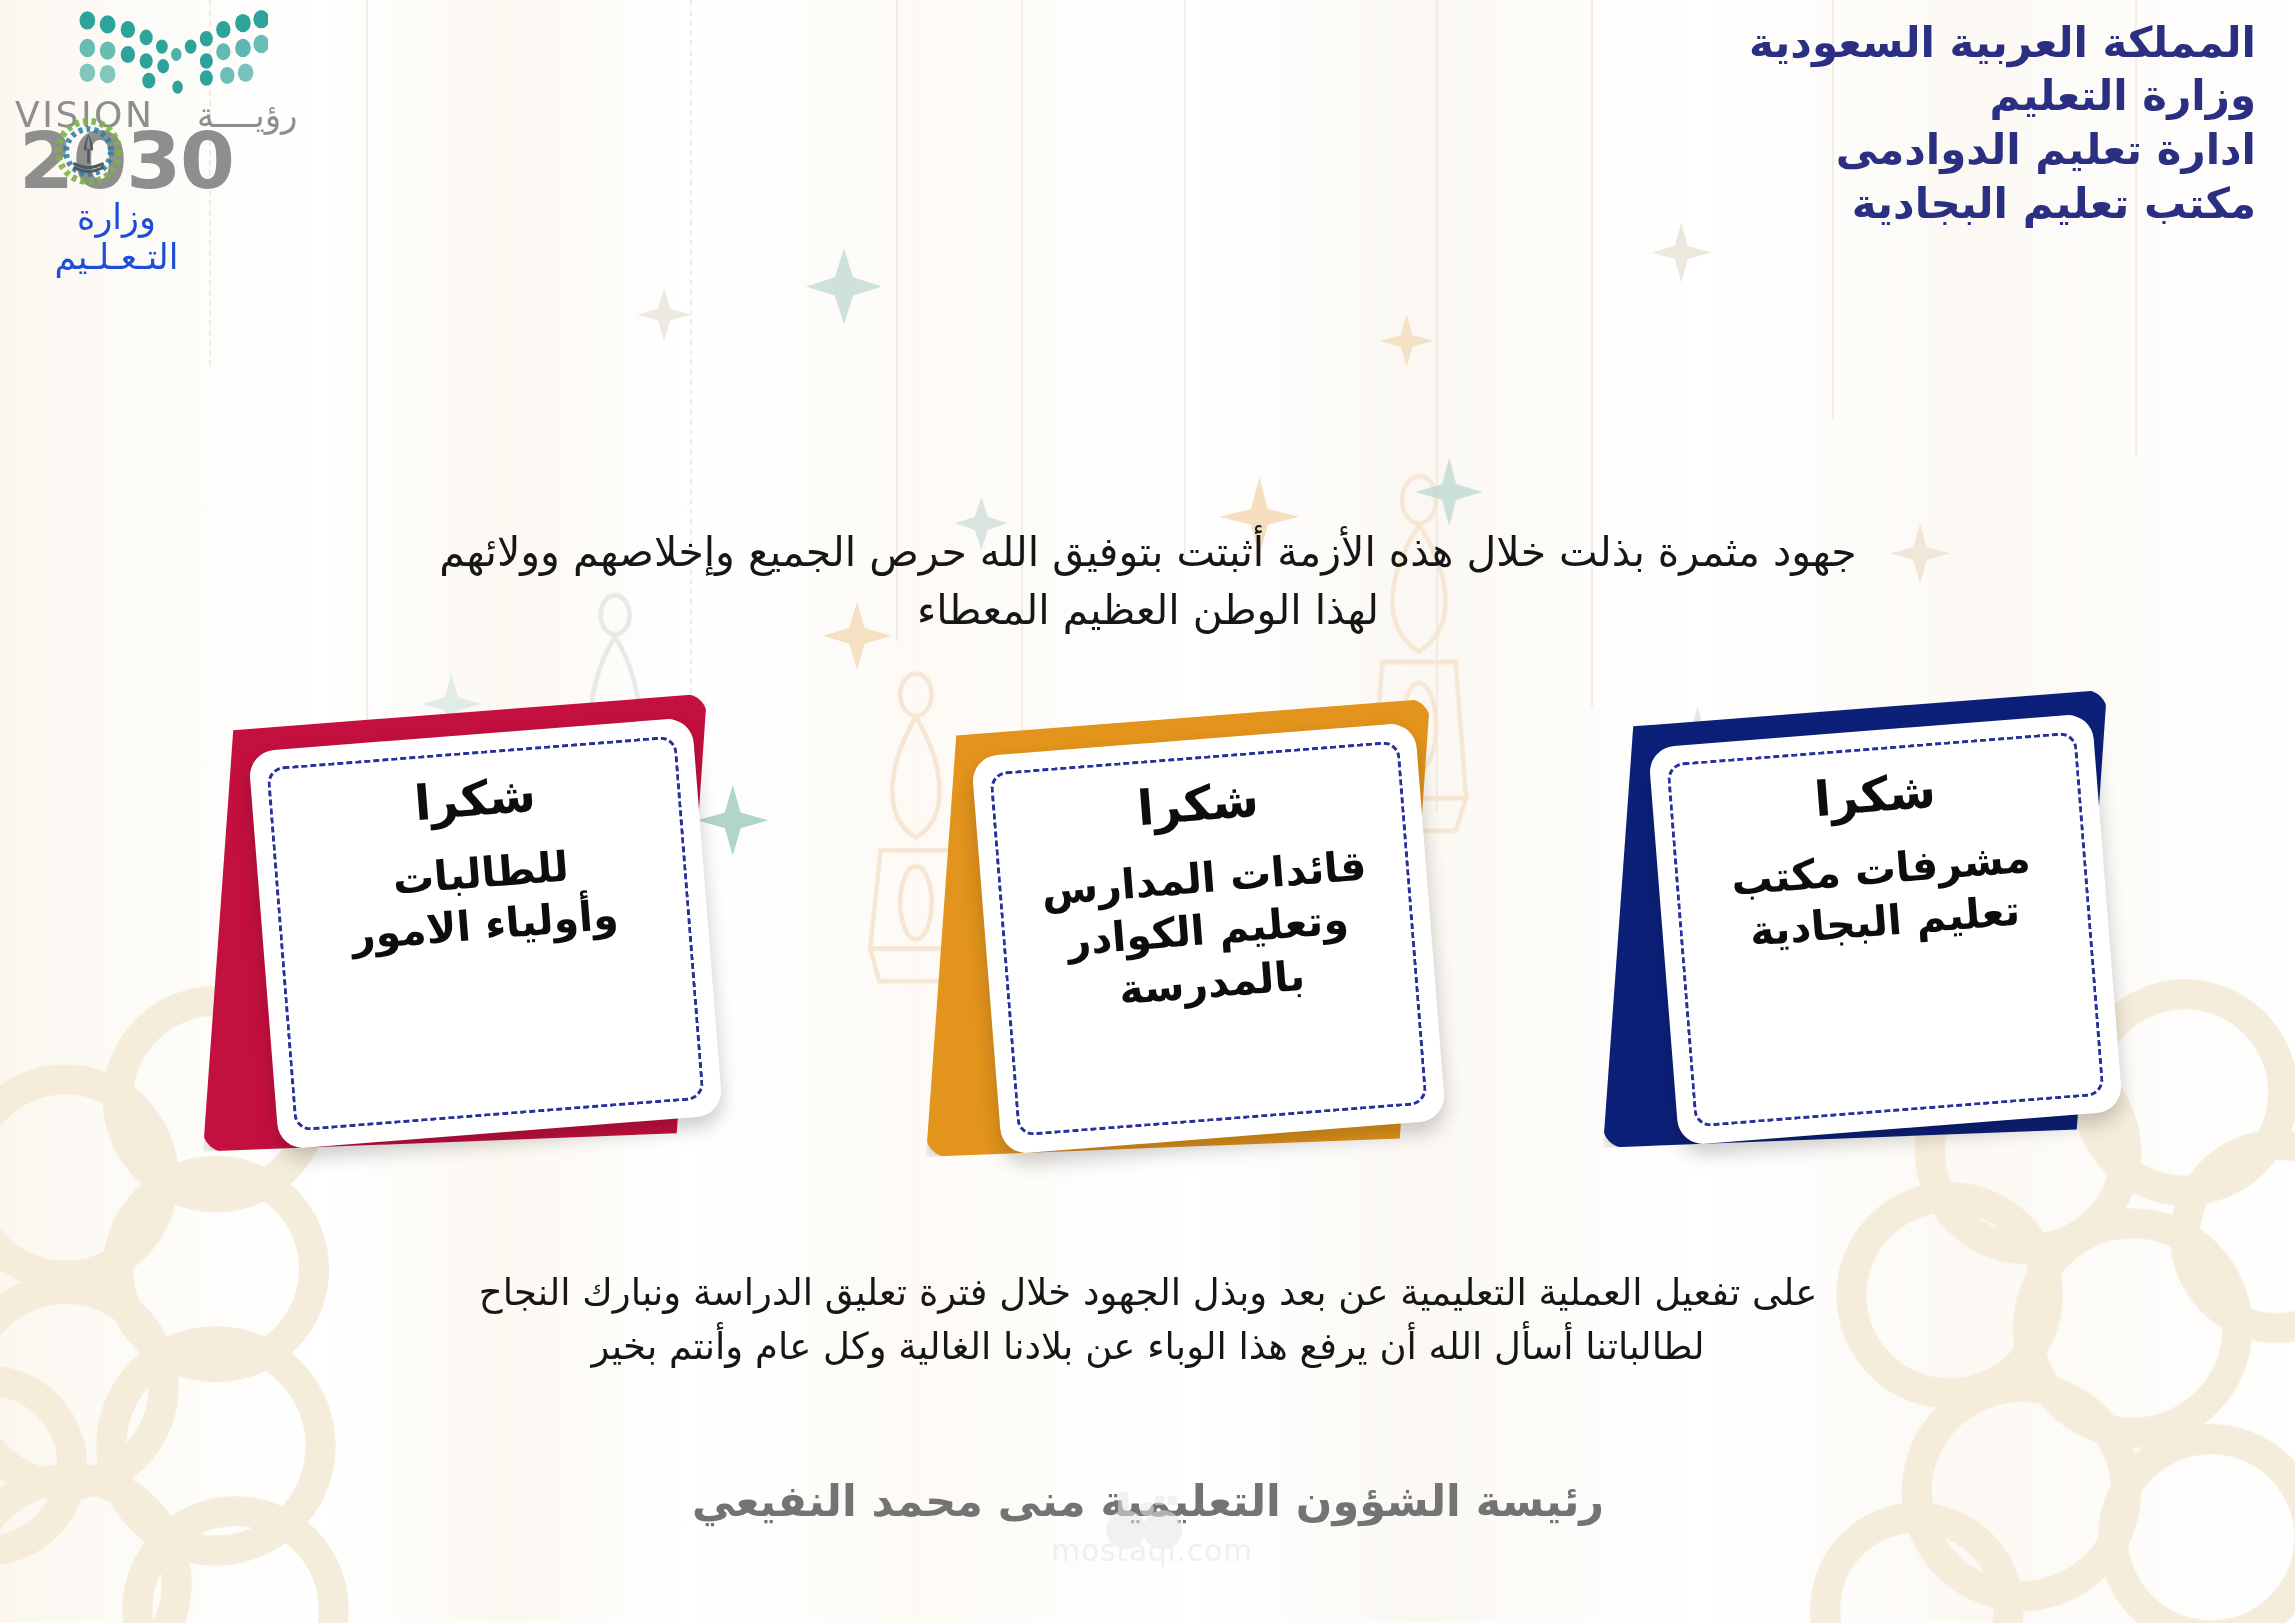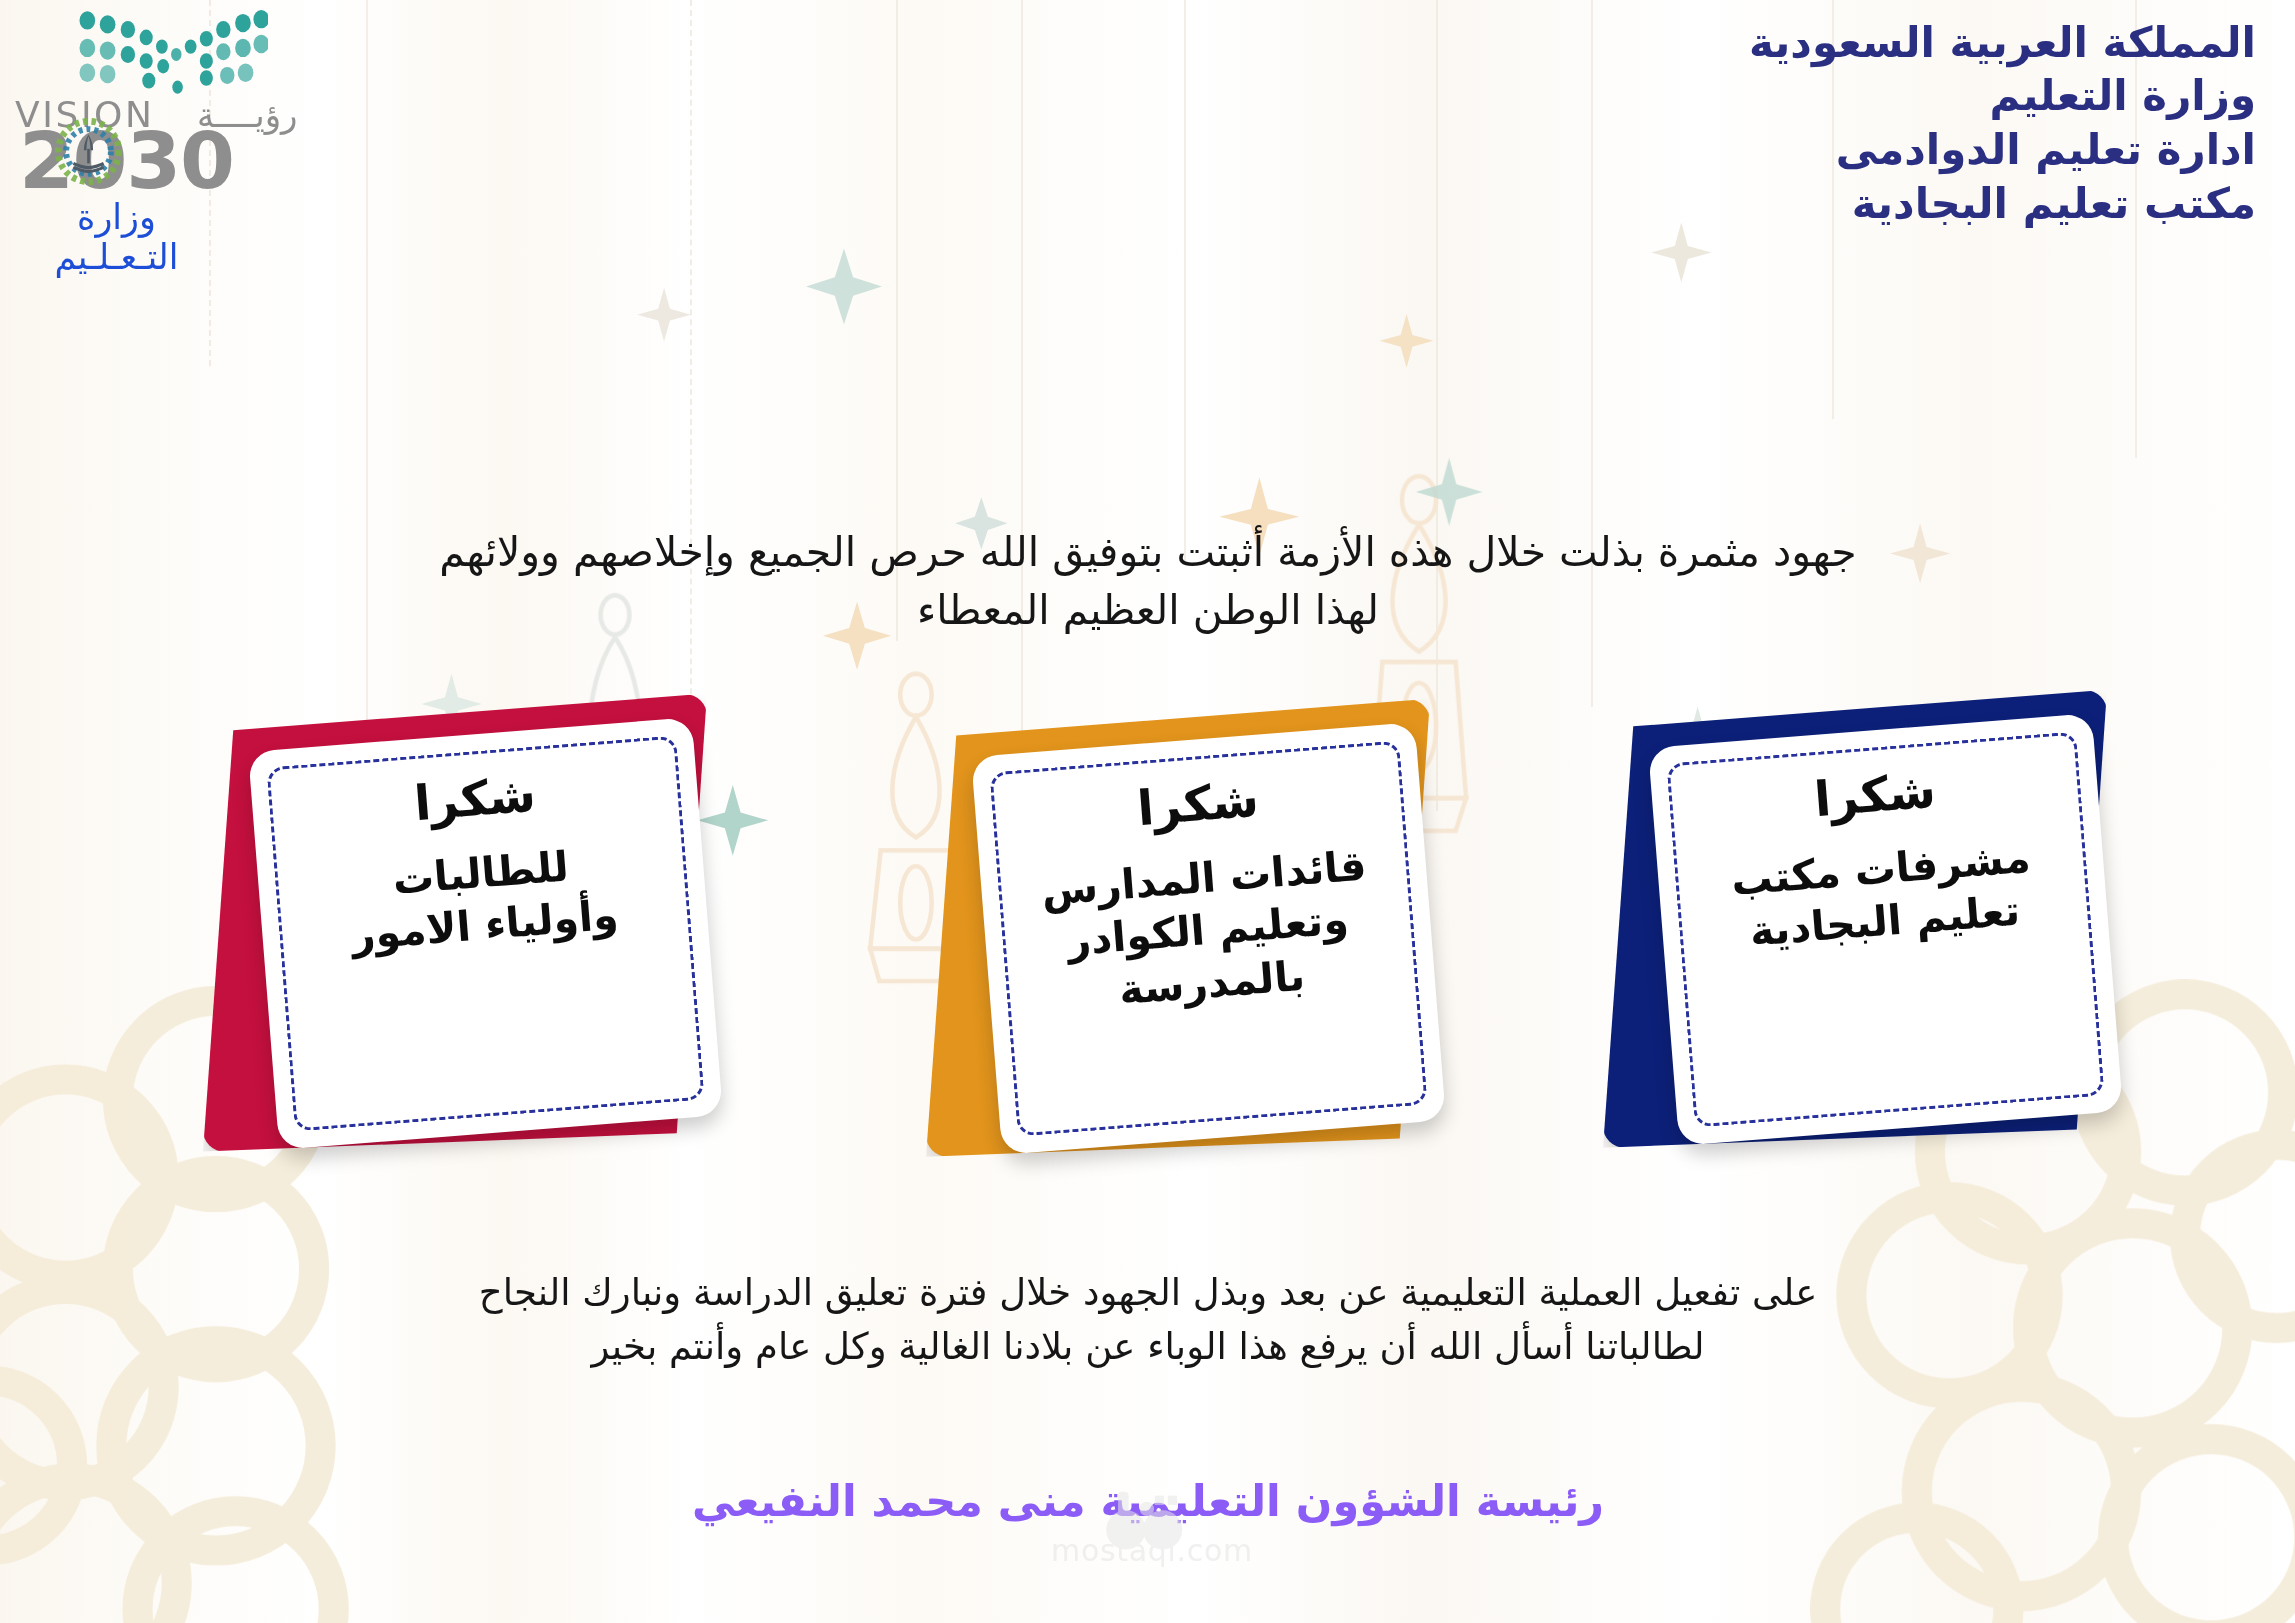--- a/index.html
+++ b/index.html
@@ -61,21 +61,21 @@
   .para-top{
     top:523px;left:39px;width:2218px;
     font-size:41px;line-height:1.42;
   }
   .para-bottom{
     top:1266px;left:39px;width:2218px;
     font-size:37px;line-height:1.45;
   }
   .signature{
     position:absolute;top:1476px;left:39px;width:2218px;
-    direction:rtl;text-align:center;color:#8b5cf6;
+    direction:rtl;text-align:center;color:#737373;
     font-weight:bold;font-size:43px;letter-spacing:0.7px;
   }
 
   
   .cards{position:absolute;top:674px;left:0;width:2295px;height:550px;}
   .card{position:absolute;width:589px;height:523px;}
   .card .back{
     position:absolute;left:13px;top:19.6px;width:504px;height:458px;
     border-radius:22px;
     box-shadow:0 9.2px 17px rgba(0,0,0,.16);

